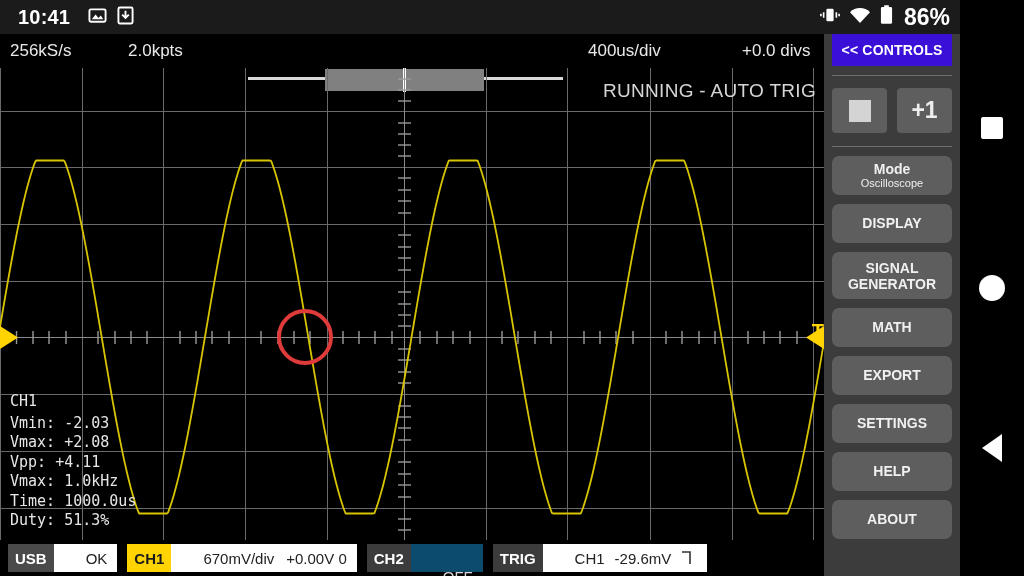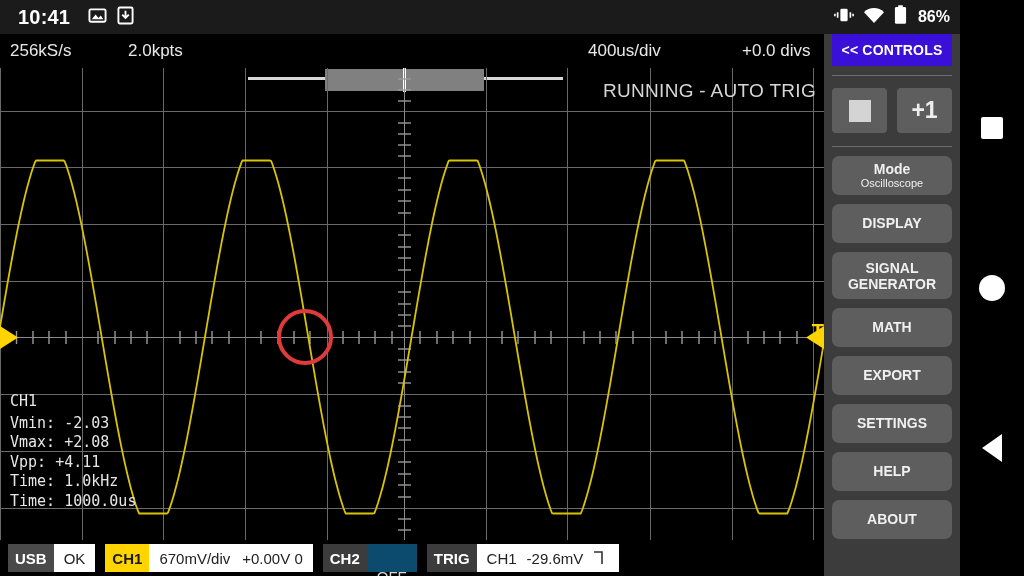--- a/index.html
+++ b/index.html
@@ -10,21 +10,21 @@
 
   
   #statusbar{
     position:absolute; left:0; top:0; width:960px; height:34px;
     background:#1b1b1b; display:flex; align-items:center; padding:0 10px;
   }
   #statusbar .clock{ font-size:20px; font-weight:bold; letter-spacing:.2px; color:#fff; margin-left:8px;}
   #statusbar .sb-icons-left{ display:flex; align-items:center; gap:10px; margin-left:18px;}
   #statusbar .spacer{ flex:1; }
   #statusbar .sb-icons-right{ display:flex; align-items:center; gap:9px;}
-  #statusbar .batt-pct{ font-size:16px; font-weight:bold; color:#fff; margin-left:2px;}
+  #statusbar .batt-pct{ font-size:23px; font-weight:bold; color:#fff; margin-left:2px;}
   .sbicon{ display:inline-block; }
 
   
   #scope{ position:absolute; left:0; top:34px; width:824px; height:506px; background:#000; }
 
   
   #infobar{ position:absolute; left:0; top:0; width:824px; height:34px; }
   #infobar .lbl{ position:absolute; top:7px; font-size:17px; color:#e8e8e8; white-space:nowrap;}
   #lbl-rate{ left:10px; }
   #lbl-pts{ left:128px; }
@@ -43,21 +43,21 @@
   #runstate{ position:absolute; right:8px; top:46px; font-size:19px; color:#d6d6d6; letter-spacing:.3px;}
 
   
   #meas{ position:absolute; left:10px; top:358px; font-family:"DejaVu Sans Mono", monospace;
          font-size:15px; line-height:19.5px; color:#e6e6e6; }
   #meas .mtitle{ margin-bottom:2px; }
 
   
   #bottombar{ position:absolute; left:0; top:540px; width:960px; height:36px; background:#000;
               display:flex; align-items:center; padding-left:8px; gap:10px; }
-  .bbox{ display:flex; align-items:center; height:28px; }
+  .bbox{ display:flex; align-items:center; height:28px;gap:22px; }
   .bbox .tag{ height:28px; display:flex; align-items:center; padding:0 7px;
               font-size:15px; font-weight:bold; font-family:"Liberation Sans",sans-serif;}
   .bbox .val{ height:28px; display:flex; align-items:center; padding:0 10px; font-size:15px; }
 
   #usbbox{ background:#fff; }
   #usbbox .tag{ background:#4a4a4a; color:#fff; }
   #usbbox .val{ color:#222; }
 
   #ch1box{ background:#fff; }
   #ch1box .tag{ background:#ffd400; color:#1a1a1a; }
@@ -277,22 +277,23 @@
       <span style="position:absolute;right:0px;top:252px;color:#ffd400;font-size:20px;font-weight:bold;font-family:'Liberation Sans',sans-serif;">T</span>
     </div>
 
     <div id="runstate">RUNNING - AUTO TRIG</div>
 
     <div id="meas">
       <div class="mtitle">CH1</div>
       <div>Vmin: -2.03</div>
       <div>Vmax: +2.08</div>
       <div>Vpp: +4.11</div>
-      <div>Time: 1.0kHz</div>
+      <div>Vmax: 1.0kHz</div>
       <div>Time: 1000.0us</div>
+      <div>Duty: 51.3%</div>
     </div>
   </div>
 
   <div id="bottombar">
     <div class="bbox" id="usbbox">
       <span class="tag">USB</span>
       <span class="val">OK</span>
     </div>
     <div class="bbox" id="ch1box">
       <span class="tag">CH1</span>

